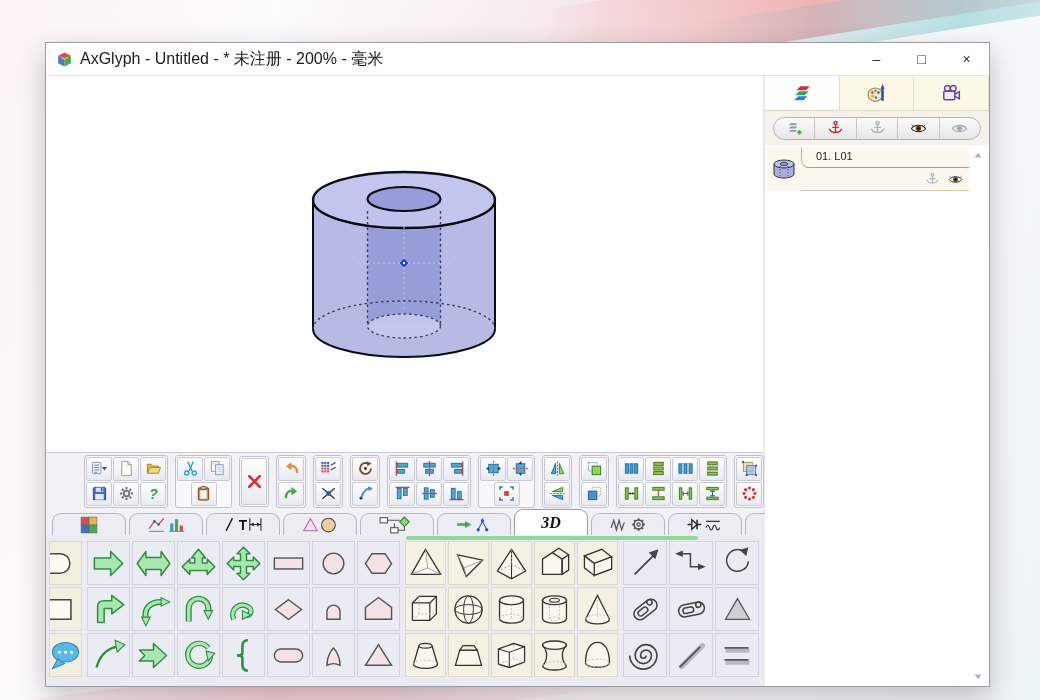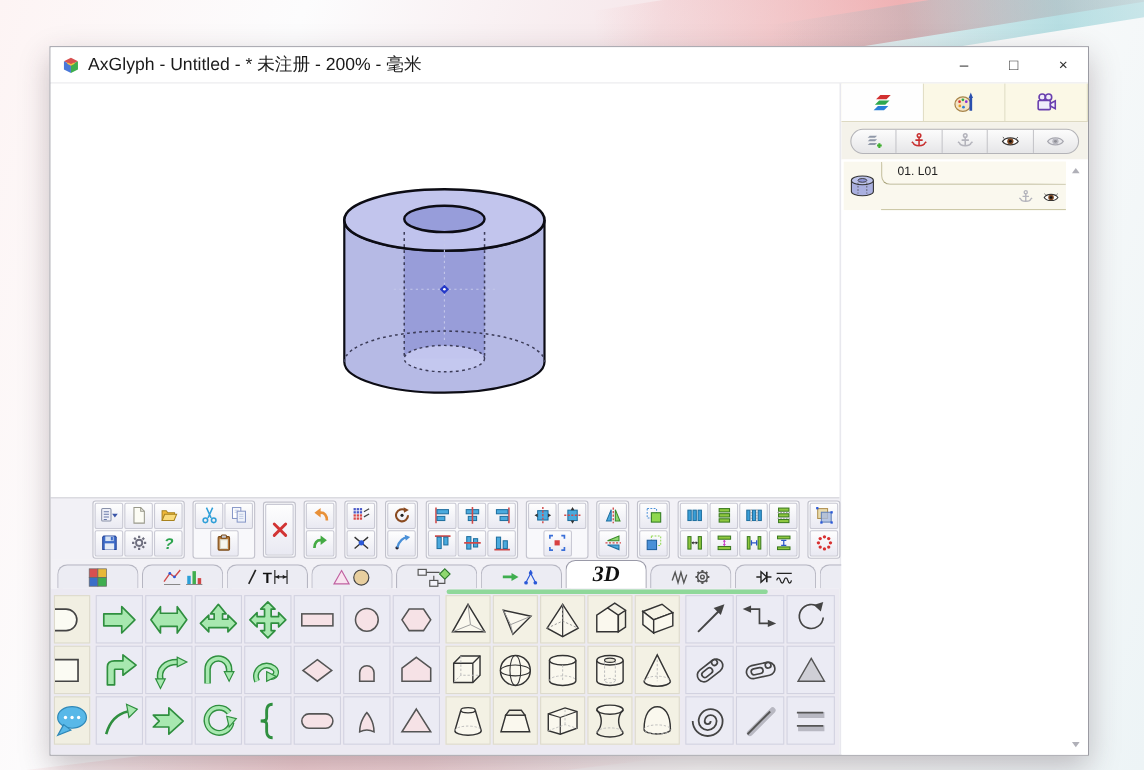--- a/index.html
+++ b/index.html
@@ -32,21 +32,21 @@
   .tb-row{display:flex;gap:1px;justify-content:center;}
   .tb-btn{width:24px;height:22px;display:flex;align-items:center;justify-content:center;
     border:1px solid #c9c9d4;border-radius:2px;background:linear-gradient(#fefefe,#e9e9f2);}
   .tb-group.tall .tb-btn{height:45px;}
   .icn{display:inline-flex;line-height:0;}
 
   .tabstrip{height:26px;flex:0 0 26px;background:#f2f1f6;display:flex;align-items:flex-end;padding-left:6px;}
   .tab{height:21px;min-width:60px;padding:0 6px;margin-right:3px;display:flex;align-items:center;justify-content:center;
     background:#ececf3;border:1px solid #b6b6c2;border-bottom:none;border-radius:9px 9px 0 0;}
   .tab.active{background:#fff;height:25px;border-color:#9a9aa8;}
-  .tab3d{font-family:"Liberation Serif","DejaVu Serif",serif;font-style:italic;font-weight:bold;font-size:20px;color:#111;}
+  .tab3d{font-family:"Liberation Serif","DejaVu Serif",serif;font-style:italic;font-weight:bold;font-size:16px;color:#111;}
 
   .palette{height:151px;flex:0 0 151px;background:#eceaf2;position:relative;overflow:hidden;
     display:flex;align-items:flex-start;padding:6px 0 0 3px;box-sizing:border-box;}
   .green-bar{position:absolute;top:1px;left:360px;width:292px;height:4px;background:#8fd89a;border-radius:2px;}
   .pal-sec{display:flex;flex-direction:column;margin-right:3px;}
   .pal-row{display:flex;}
   .pal-cell{width:43px;height:44px;margin:0 2px 2px 0;background:#ebebf4;border:1px solid #d2d2e0;
     display:flex;align-items:center;justify-content:center;box-sizing:border-box;overflow:hidden;}
   .sec-narrow .pal-cell{width:33px;background:#f1efe2;border-color:#dddacc;}
   .sec-solids .pal-cell{width:41px;background:#f3f1e4;border-color:#dddacc;}

